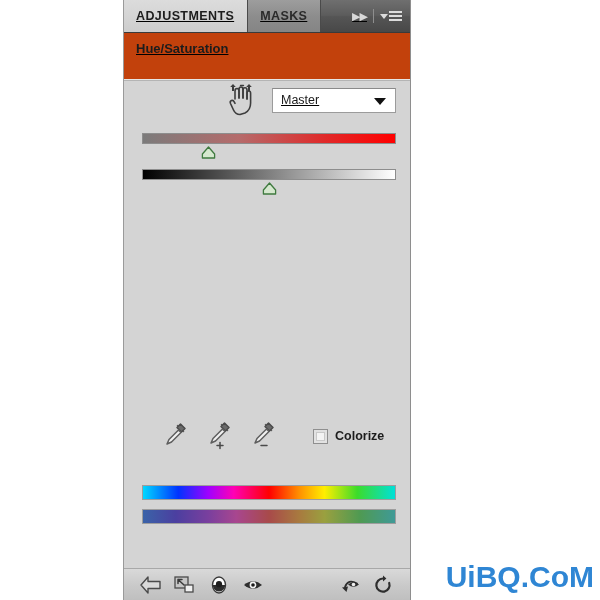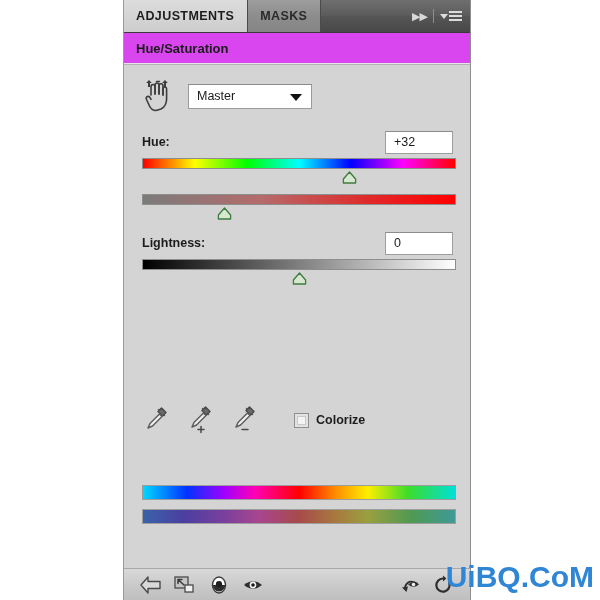--- a/index.html
+++ b/index.html
@@ -13,28 +13,29 @@
     position: relative;
     overflow: hidden;
     font-family: "Liberation Sans", sans-serif;
   }
 
   
   #panel {
     position: absolute;
     left: 123px;
     top: 0px;
-    width: 348px;
+    width: 288px;
     height: 600px;
     background: #d4d4d4;
     box-sizing: border-box;
     border-left: 1px solid #9a9a9a;
     border-right: 1px solid #8e8e8e;
     display: flex;
     flex-direction: column;
+    text-decoration: underline;
   }
 
   
   #tab-bar {
     position: relative;
     height: 32px;
     flex: 0 0 32px;
     background: linear-gradient(to bottom, #6f6f6f 0%, #5c5c5c 48%, #555555 52%, #484848 100%);
     display: flex;
     align-items: stretch;
@@ -99,22 +100,22 @@
     width: 13px;
     height: 2px;
     background: #dcdcdc;
   }
 
   
   #preset-row {
     flex: 0 0 auto;
     display: flex;
     align-items: center;
-    padding: 8px 14px 8px 12px;
-    background: #d946ef;
+    padding: 8px 14px 24px 12px;
+    background: #c2410c;
     border-bottom: 1px solid #b4b4b4;
     box-shadow: inset 0 -2px 0 -1px #e6e6e6;
   }
   #adjustment-title {
     font-size: 13px;
     font-weight: bold;
     color: #1c1c1c;
     white-space: nowrap;
     margin-right: 12px;
   }
@@ -150,22 +151,23 @@
     position: relative;
     background: #d4d4d4;
     padding: 0 14px 0 18px;
     box-sizing: border-box;
   }
 
   
   #target-row {
     display: flex;
     align-items: center;
-    padding-top: 14px;
+    padding-top: 2px;
     margin-bottom: 16px;
+    justify-content: flex-end;
   }
   #scrubby-hand {
     width: 32px;
     height: 34px;
     margin-right: 14px;
     flex: 0 0 32px;
   }
   #master-combo {
     width: 124px;
     flex: 0 0 124px;
@@ -231,21 +233,21 @@
     position: absolute;
     top: 12px;
     width: 15px;
     height: 13px;
     margin-left: -7px;
   }
 
   
   #eyedropper-row {
     position: absolute;
-    left: 16px;
+    left: 35px;
     right: 14px;
     top: 340px;
     display: flex;
   }
   .eyedropper {
     width: 30px;
     height: 30px;
     margin-right: 14px;
   }
   #colorize-wrap {
@@ -385,51 +387,33 @@
             <path d="M14.5 2.5 L17.5 2.5"></path>
           </g>
         </svg>
       </span>
       <div class="combo" id="master-combo">
         <span>Master</span>
         <span class="caret"></span>
       </div>
     </div>
 
-    <div class="slider-group">
-      <div class="slider-head">
-        <span class="slider-label">Hue:</span>
-        <span class="value-box">+32</span>
-      </div>
-      <div class="track-wrap">
-        <div class="track hue"></div>
-        <span class="thumb" id="hue-thumb" style="left: 66%;">
-          <svg viewBox="0 0 15 13" width="15" height="13">
-            <path d="M7.5 1 L13.6 8 L13.6 12 L1.4 12 L1.4 8 Z" fill="#d6e8cf" stroke="#3f7a3f" stroke-width="1.3" stroke-linejoin="round"></path>
-          </svg>
-        </span>
-      </div>
-    </div>
 
     <div class="slider-group">
       <div class="track-wrap">
         <div class="track sat"></div>
         <span class="thumb" id="sat-thumb" style="left: 26%;">
           <svg viewBox="0 0 15 13" width="15" height="13">
             <path d="M7.5 1 L13.6 8 L13.6 12 L1.4 12 L1.4 8 Z" fill="#d6e8cf" stroke="#3f7a3f" stroke-width="1.3" stroke-linejoin="round"></path>
           </svg>
         </span>
       </div>
     </div>
 
     <div class="slider-group">
-      <div class="slider-head">
-        <span class="slider-label">Lightness:</span>
-        <span class="value-box">0</span>
-      </div>
       <div class="track-wrap">
         <div class="track light"></div>
         <span class="thumb" id="light-thumb" style="left: 50%;">
           <svg viewBox="0 0 15 13" width="15" height="13">
             <path d="M7.5 1 L13.6 8 L13.6 12 L1.4 12 L1.4 8 Z" fill="#d6e8cf" stroke="#3f7a3f" stroke-width="1.3" stroke-linejoin="round"></path>
           </svg>
         </span>
       </div>
     </div>
 

